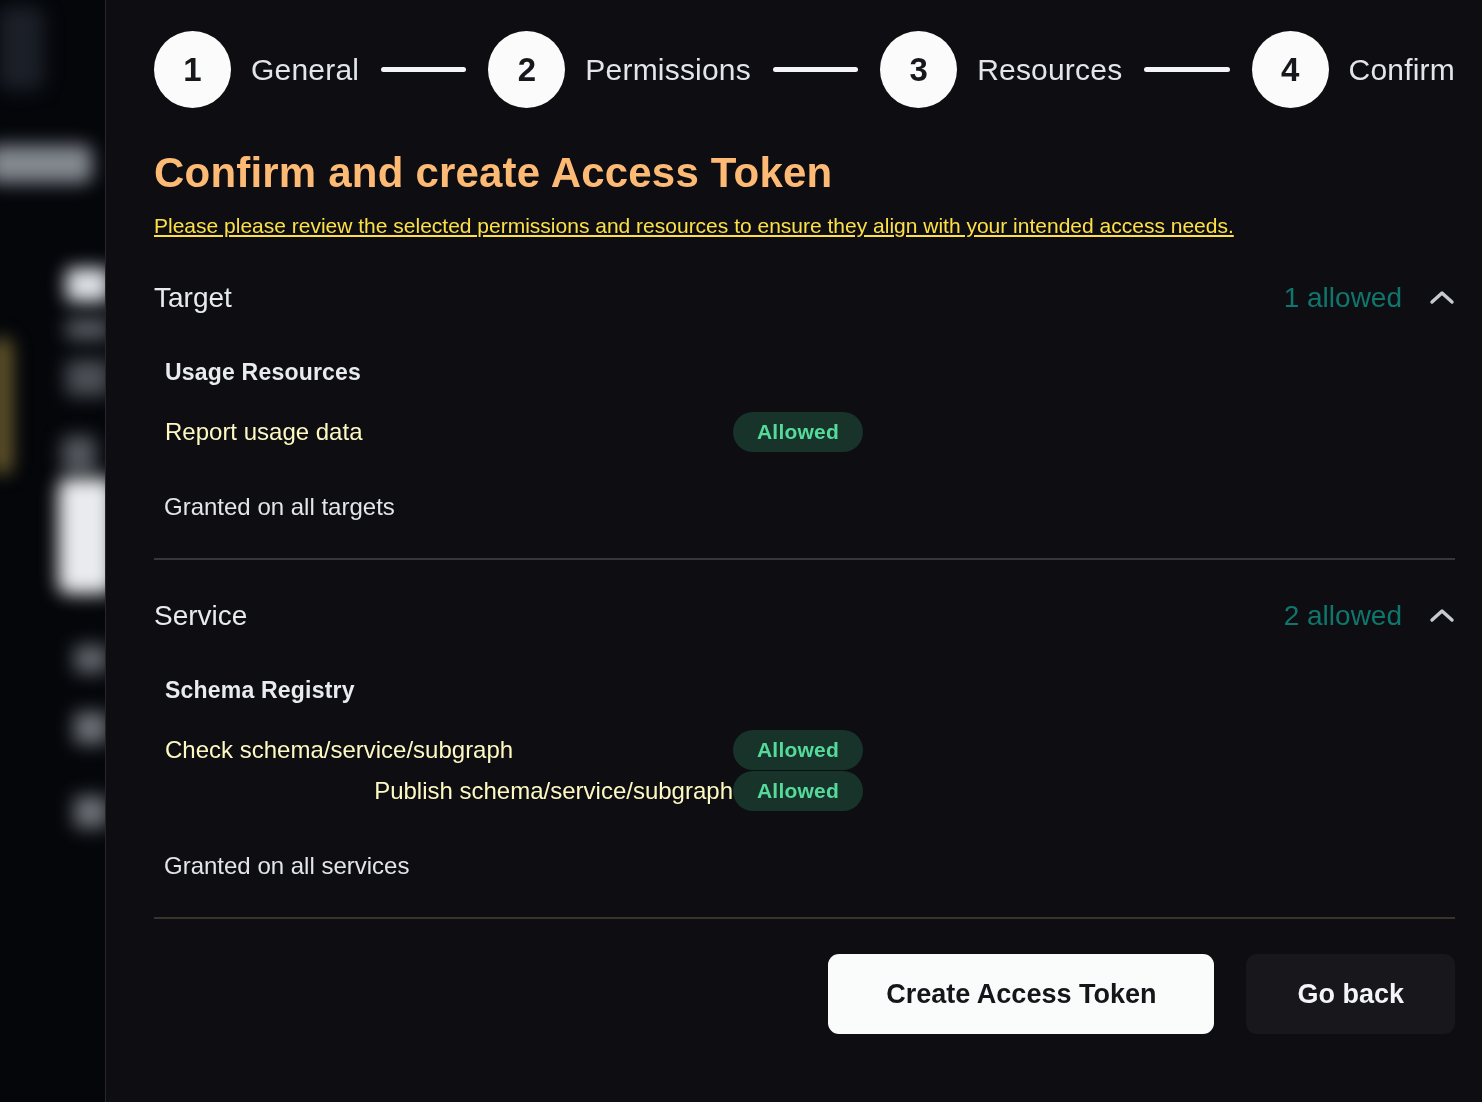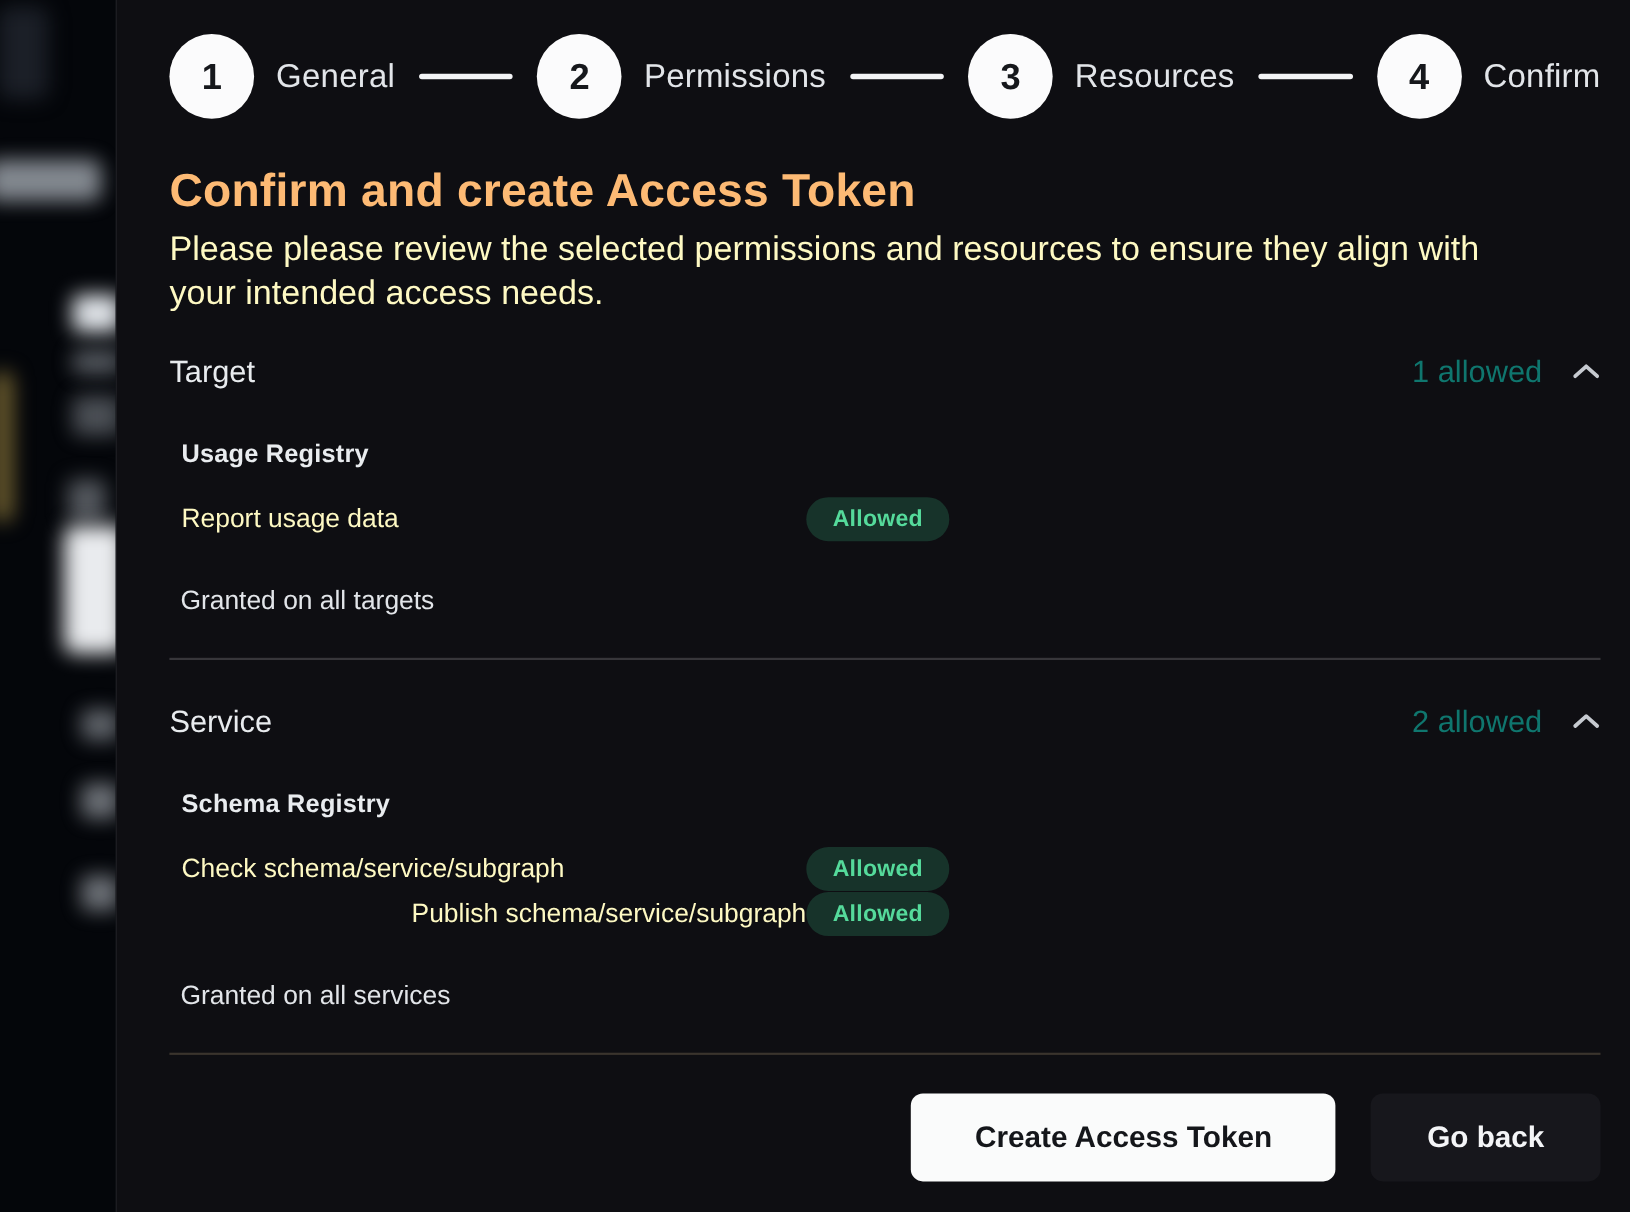--- a/index.html
+++ b/index.html
@@ -51,21 +51,21 @@
     width: 77px; height: 77px; border-radius: 50%;
     background: #fbfbfc; color: #16181c;
     display: flex; align-items: center; justify-content: center;
     font-size: 33px; font-weight: 700; flex: 0 0 77px;
   }
   .step-label { margin-left: 20px; font-size: 30px; font-weight: 500; color: #e2e5e9; letter-spacing: .2px; }
   .connector { flex: 1; height: 5px; background: #f3f4f6; border-radius: 3px; margin: 0 22px; min-width: 60px; }
 
   
   .title { margin-top: 41px; font-size: 42px; font-weight: 700; color: #fdba74; letter-spacing: .2px; }
-  .description { margin-top: 9px; font-size: 31px; line-height: 40px; color: #fef9c3; max-width: 1230px; }
+  .description { margin-top: 9px; font-size: 21px; line-height: 40px; color: #fde047; max-width: 1230px; text-decoration: underline; }
 
   
   .section-header {
     margin-top: 36px;
     display: flex; align-items: center; justify-content: space-between;
     cursor: pointer;
   }
   .section-name { font-size: 28px; font-weight: 500; color: #e8ebee; }
   .section-right { display: flex; align-items: center; gap: 27px; }
   .allowed-count { font-size: 28px; font-weight: 500; color: #0f766e; }
@@ -153,21 +153,21 @@
     <div class="section-name">Target</div>
     <div class="section-right">
       <div class="allowed-count">1 allowed</div>
       <span>
         <svg class="chevron" viewBox="0 0 26 18">
           <polyline points="3,13 13,4 23,13" fill="none" stroke="#c6cad0" stroke-width="3.4" stroke-linecap="round" stroke-linejoin="round"></polyline>
         </svg>
       </span>
     </div>
   </div>
-  <div class="group-heading">Usage Registry</div>
+  <div class="group-heading">Usage Resources</div>
   <div class="perm-row">
     <div class="perm-label">Report usage data</div>
     <div class="badge">Allowed</div>
   </div>
   <div class="granted-note">Granted on all targets</div>
 
   <hr class="divider">
 
   <div class="section-header" style="margin-top:40px;">
     <div class="section-name">Service</div>

